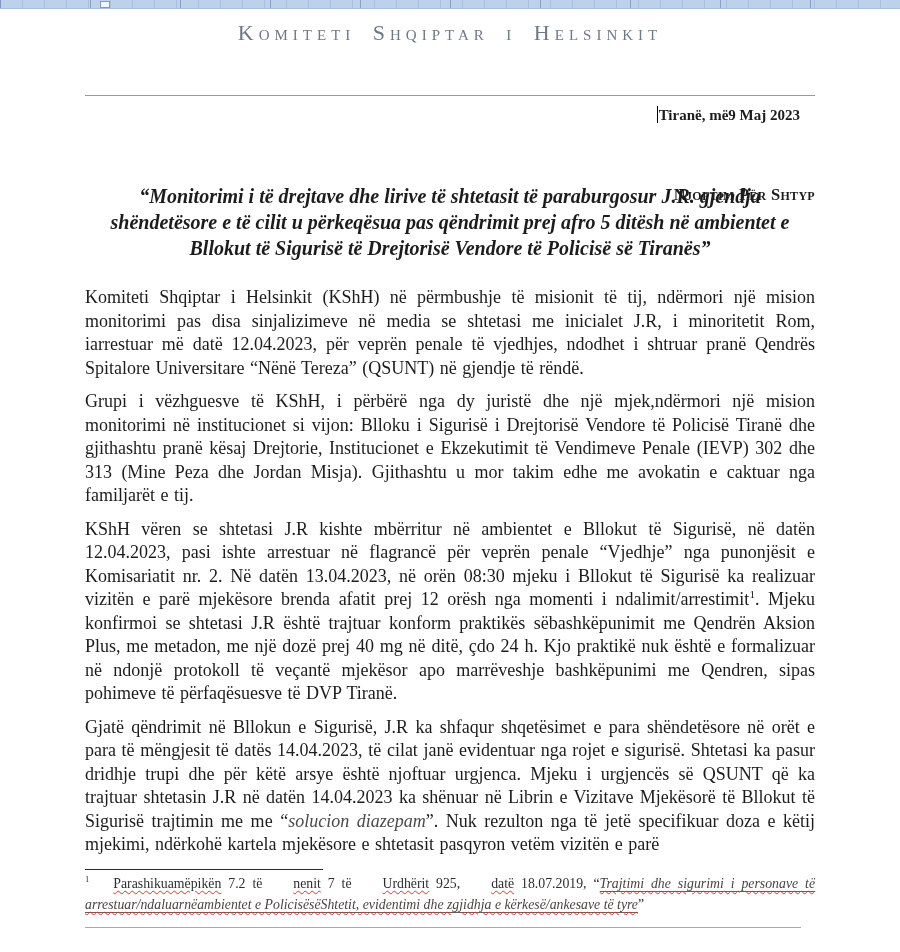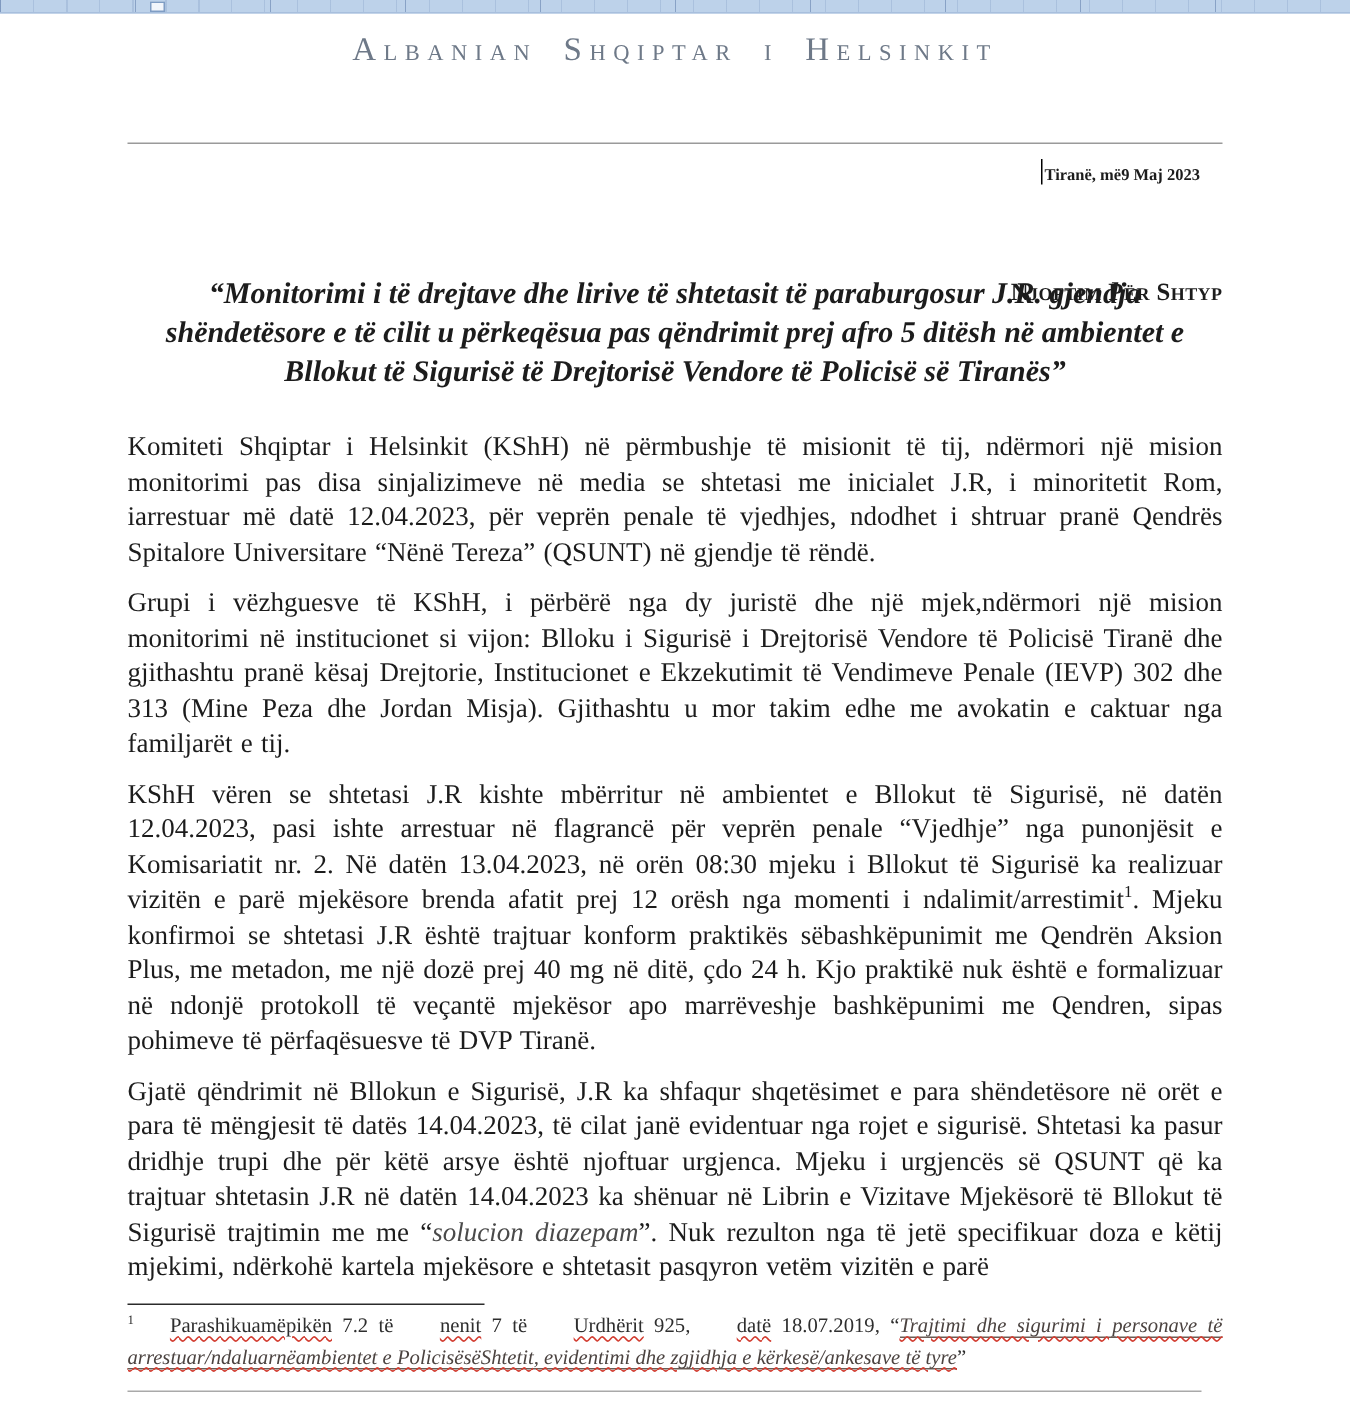--- a/index.html
+++ b/index.html
@@ -22,21 +22,21 @@
     background:#f2f6fb; border:1px solid #7f9dc4;
   }
   
   .org-header { position:absolute; top:19px; left:0; width:900px; text-align:center; color:#6e7988; }
   .org-line {
     font-variant:small-caps; font-size:22px; line-height:27px;
     letter-spacing:5px; word-spacing:7px; font-weight:400;
   }
   .header-divider { position:absolute; top:95px; left:85px; width:730px; border-top:1px solid #9a9a9a; }
   
-  .dateline { position:absolute; top:106px; left:85px; width:715px; text-align:right; font-weight:bold; font-size:11px; }
+  .dateline { position:absolute; top:106px; left:85px; width:715px; text-align:right; font-weight:bold; font-size:15px; }
   .caret { display:inline-block; width:1px; height:17px; background:#000; vertical-align:-3px; margin-right:1px; }
   
   .press-title { position:absolute; top:147px; left:85px; width:730px; text-align:right;
     font-variant:small-caps; font-weight:bold; font-size:16.5px; letter-spacing:.3px;margin-top:38px; }
   .subtitle { position:absolute; top:183px; left:88px; width:724px; text-align:center;
     font-weight:bold; font-style:italic; font-size:20px; line-height:26px; }
   
   .body-text { position:absolute; top:286px; left:85px; width:730px; }
   .body-text p { text-align:justify; font-size:18px; line-height:23.5px; margin-bottom:10px; word-spacing:1px; }
   .sup { vertical-align:super; font-size:.62em; line-height:0; }
@@ -60,21 +60,21 @@
 </head>
 <body>
 
 <div class="page">
 
   <div class="ruler">
     <div class="indent-marker"></div>
   </div>
 
   <div class="org-header">
-    <div class="org-line">Albanian Shqiptar i Helsinkit</div>
+    <div class="org-line">Komiteti Shqiptar i Helsinkit</div>
   </div>
 
   <div class="header-divider"></div>
 
   <div class="dateline"><span class="caret"></span><span>Tiranë, më9 Maj 2023</span></div>
 
   <div class="press-title">Njoftim Për Shtyp</div>
 
   <div class="subtitle">“Monitorimi i të drejtave dhe lirive të shtetasit të paraburgosur J.R. gjendja shëndetësore e të cilit u përkeqësua pas qëndrimit prej afro 5 ditësh në ambientet e Bllokut të Sigurisë të Drejtorisë Vendore të Policisë së Tiranës”</div>
 

